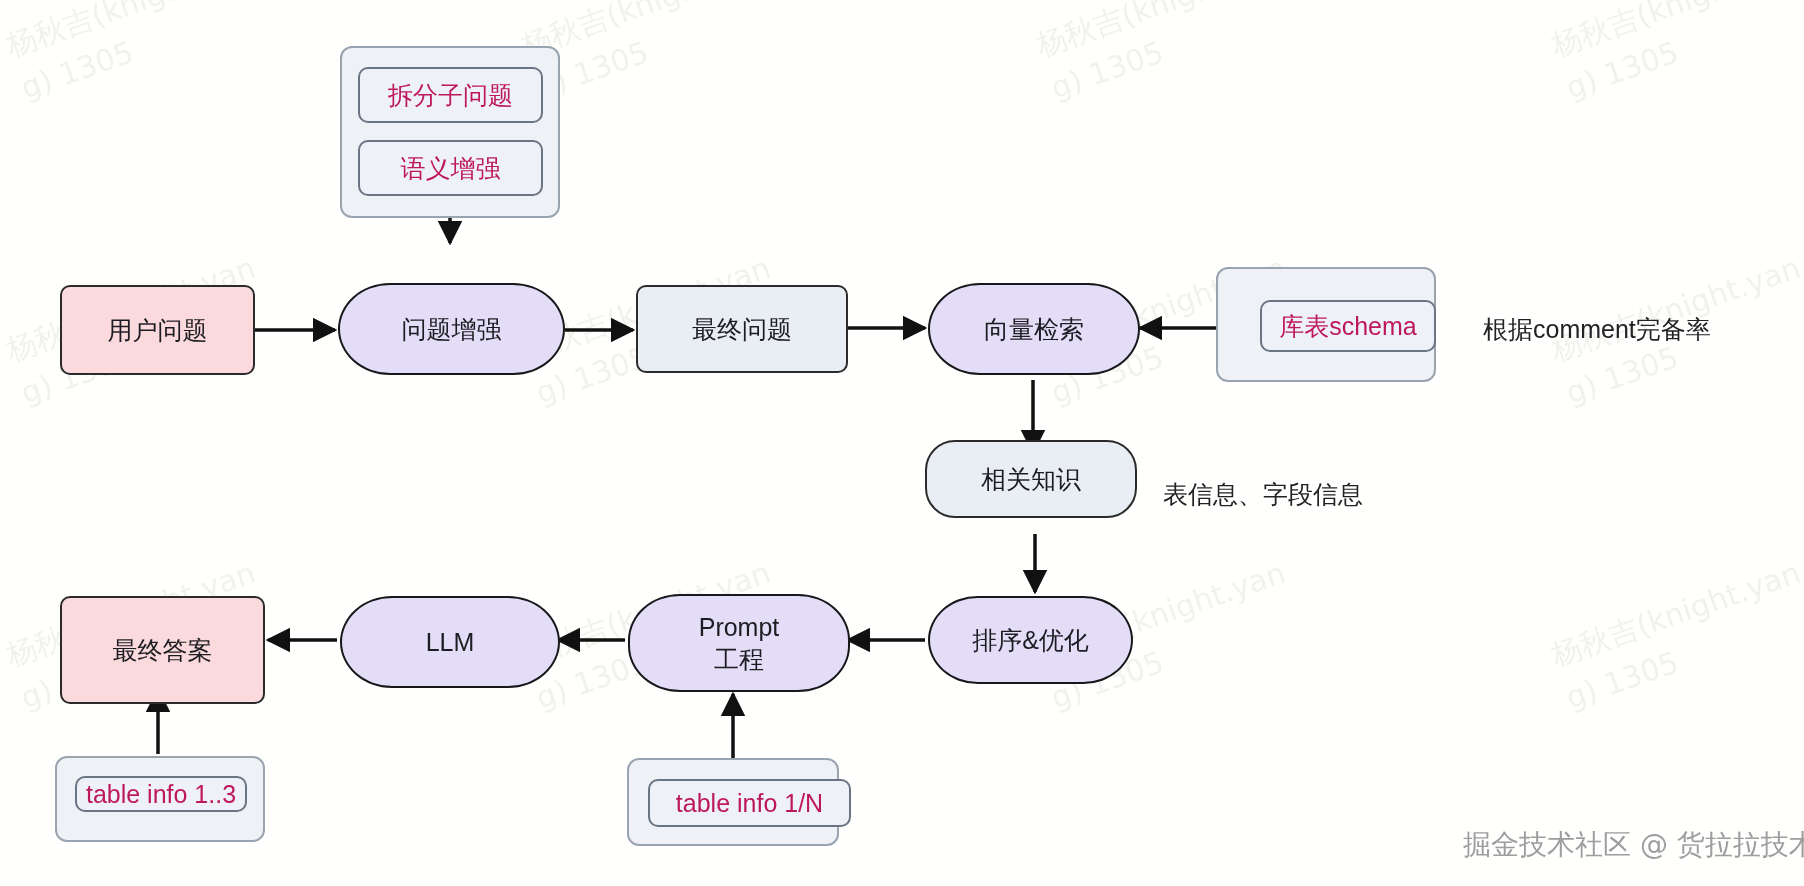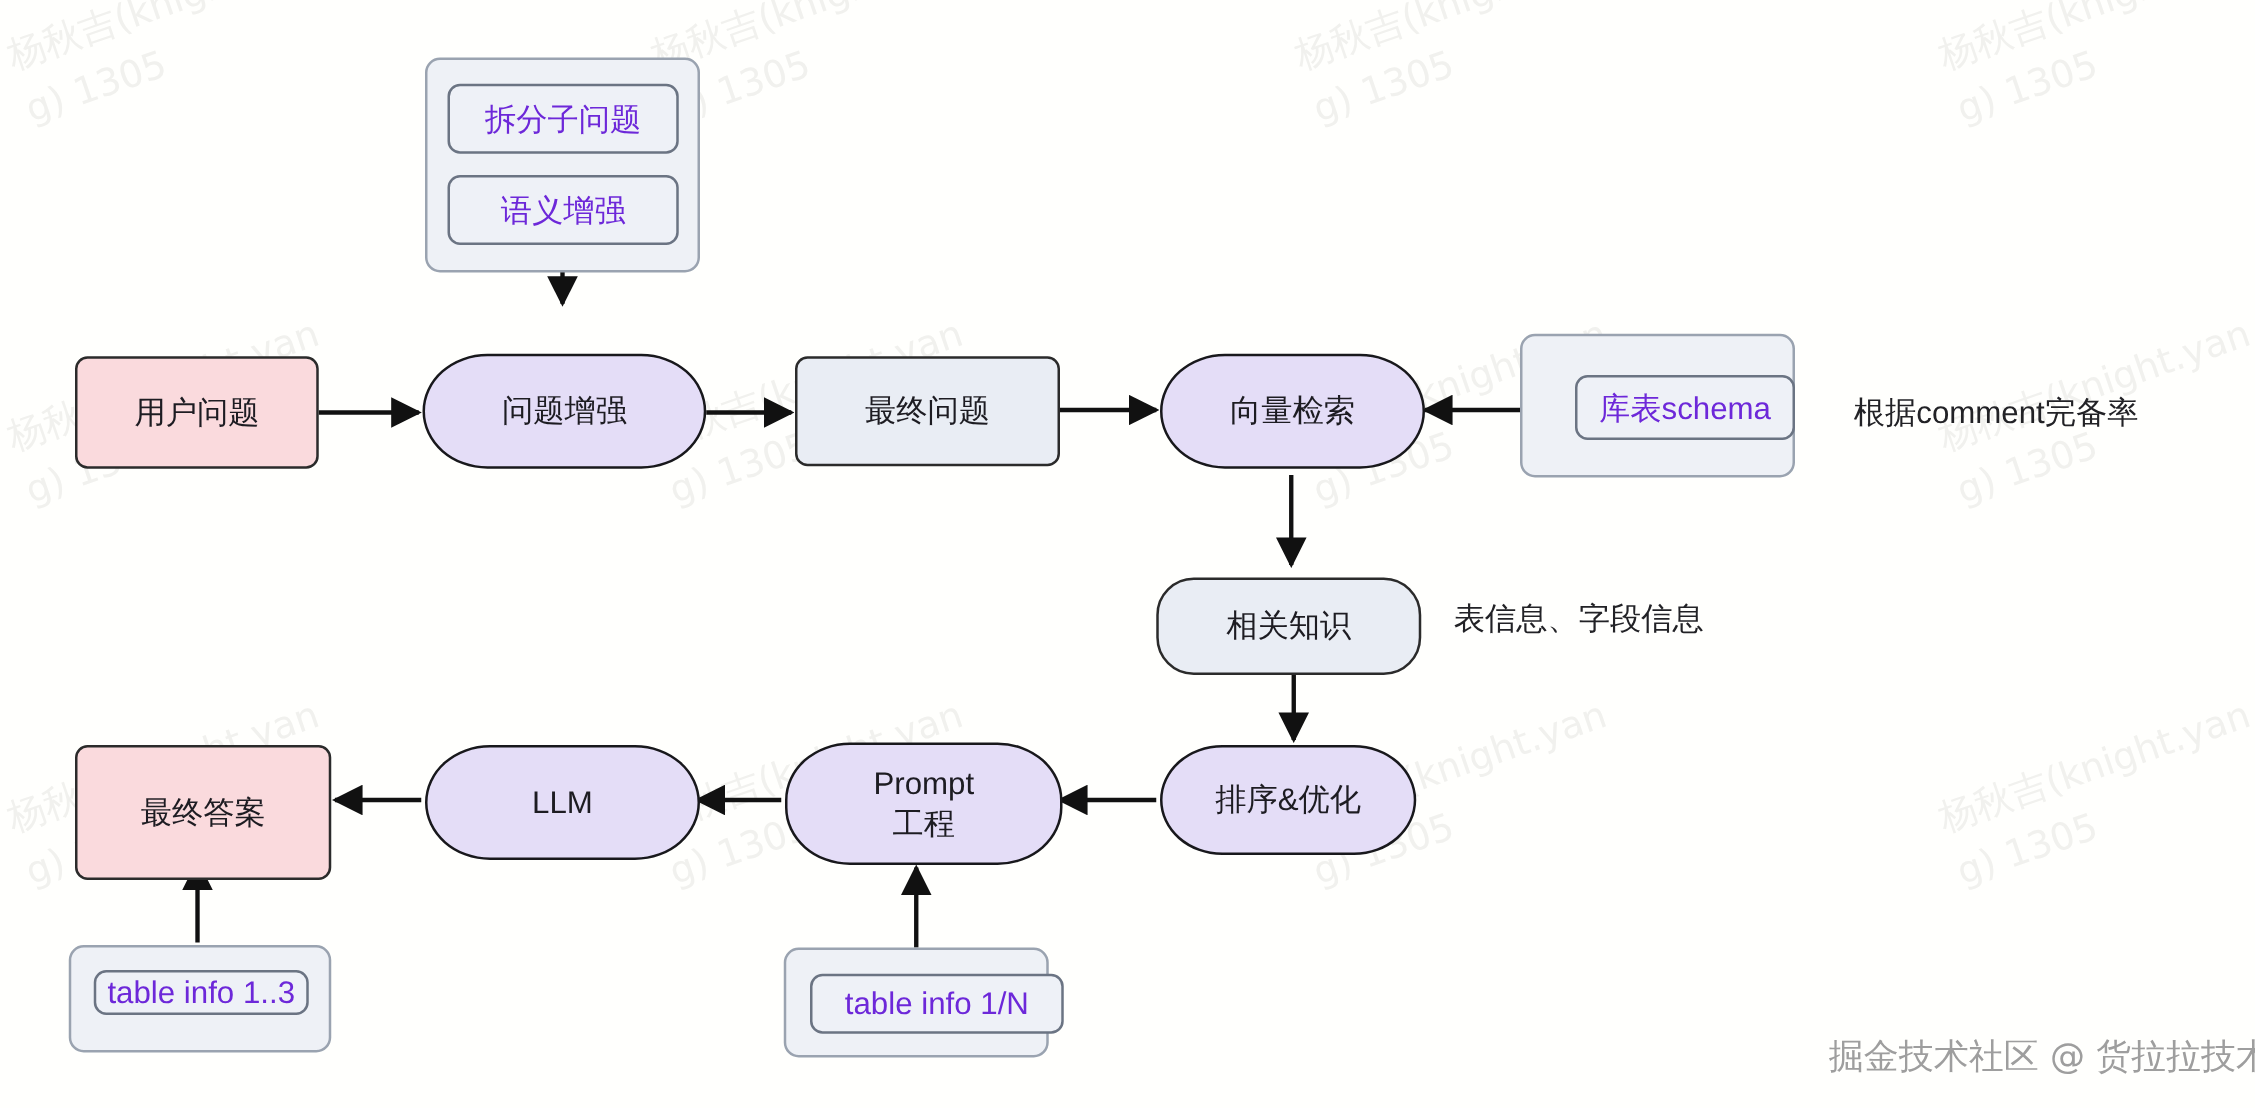--- a/index.html
+++ b/index.html
@@ -85,21 +85,21 @@
     position: absolute;
     z-index: 3;
     box-sizing: border-box;
     display: flex;
     align-items: center;
     justify-content: center;
     text-align: center;
     background: #eef1f7;
     border: 2px solid #6b7483;
     border-radius: 10px;
-    color: #6d28d9;
+    color: #be185d;
     font-size: 25px;
   }
 
   
   .annot {
     position: absolute;
     z-index: 2;
     color: #222226;
     font-size: 25px;
     white-space: nowrap;
@@ -206,21 +206,21 @@
   </div>
 
   <div class="group" style="left:1216px; top:267px; width:220px; height:115px;"></div>
 
   <div class="chip" style="left:1240px; top:300px; width:176px; height:52px;margin-left:20px;">
     <span>库表schema</span>
   </div>
 
   <div class="annot" style="left:1483px; top:313px;">根据comment完备率</div>
 
-  <div class="node rect gray" style="left:925px; top:462px; width:212px; height:78px;border-radius:30px;">
+  <div class="node rect gray" style="left:925px; top:440px; width:212px; height:78px;border-radius:30px;">
     <span>相关知识</span>
   </div>
 
   <div class="annot" style="left:1163px; top:478px;">表信息、字段信息</div>
 
   <div class="node rect pink" style="left:60px; top:596px; width:205px; height:108px;">
     <span>最终答案</span>
   </div>
 
   <div class="node stadium purple" style="left:340px; top:596px; width:220px; height:92px;">

